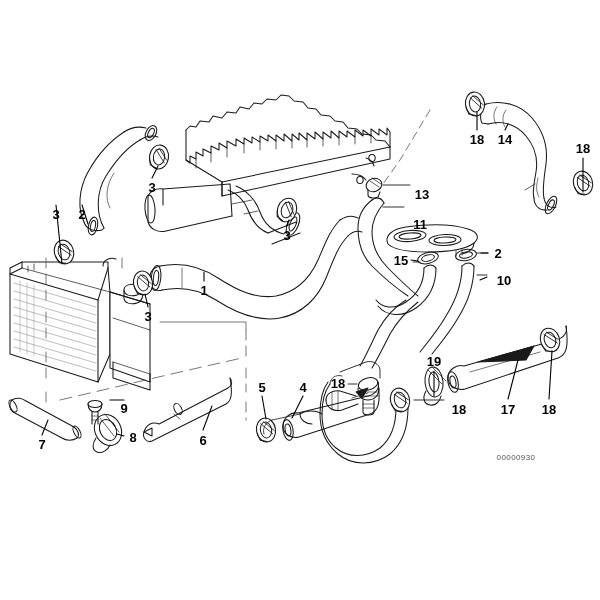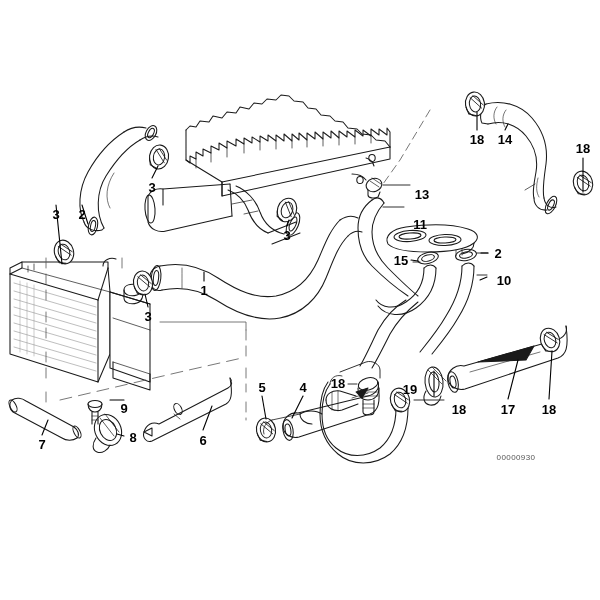--- a/index.html
+++ b/index.html
@@ -415,21 +415,21 @@
         <div class="callout" style="left: 498px; top: 253px;">2</div>
         <div class="callout" style="left: 401px; top: 260px; text-align: center;">15</div>
         <div class="callout" style="left: 497px; top: 280px; margin-left: 7px;">10</div>
         <div class="callout" style="left: 124px; top: 408px;">9</div>
         <div class="callout" style="left: 133px; top: 437px;">8</div>
         <div class="callout" style="left: 42px; top: 444px;">7</div>
         <div class="callout" style="left: 203px; top: 440px;">6</div>
         <div class="callout" style="left: 262px; top: 387px;">5</div>
         <div class="callout" style="left: 303px; top: 387px;">4</div>
         <div class="callout" style="left: 338px; top: 383px;">18</div>
-        <div class="callout" style="left: 410px; top: 361px; margin-top: 28px;">19</div>
+        <div class="callout" style="left: 434px; top: 361px;">19</div>
         <div class="callout" style="left: 459px; top: 409px;">18</div>
         <div class="callout" style="left: 508px; top: 409px; text-align: right;">17</div>
         <div class="callout" style="left: 549px; top: 409px;">18</div>
       </div>
   </div>
 
   <div id="footer">
     
 
     

